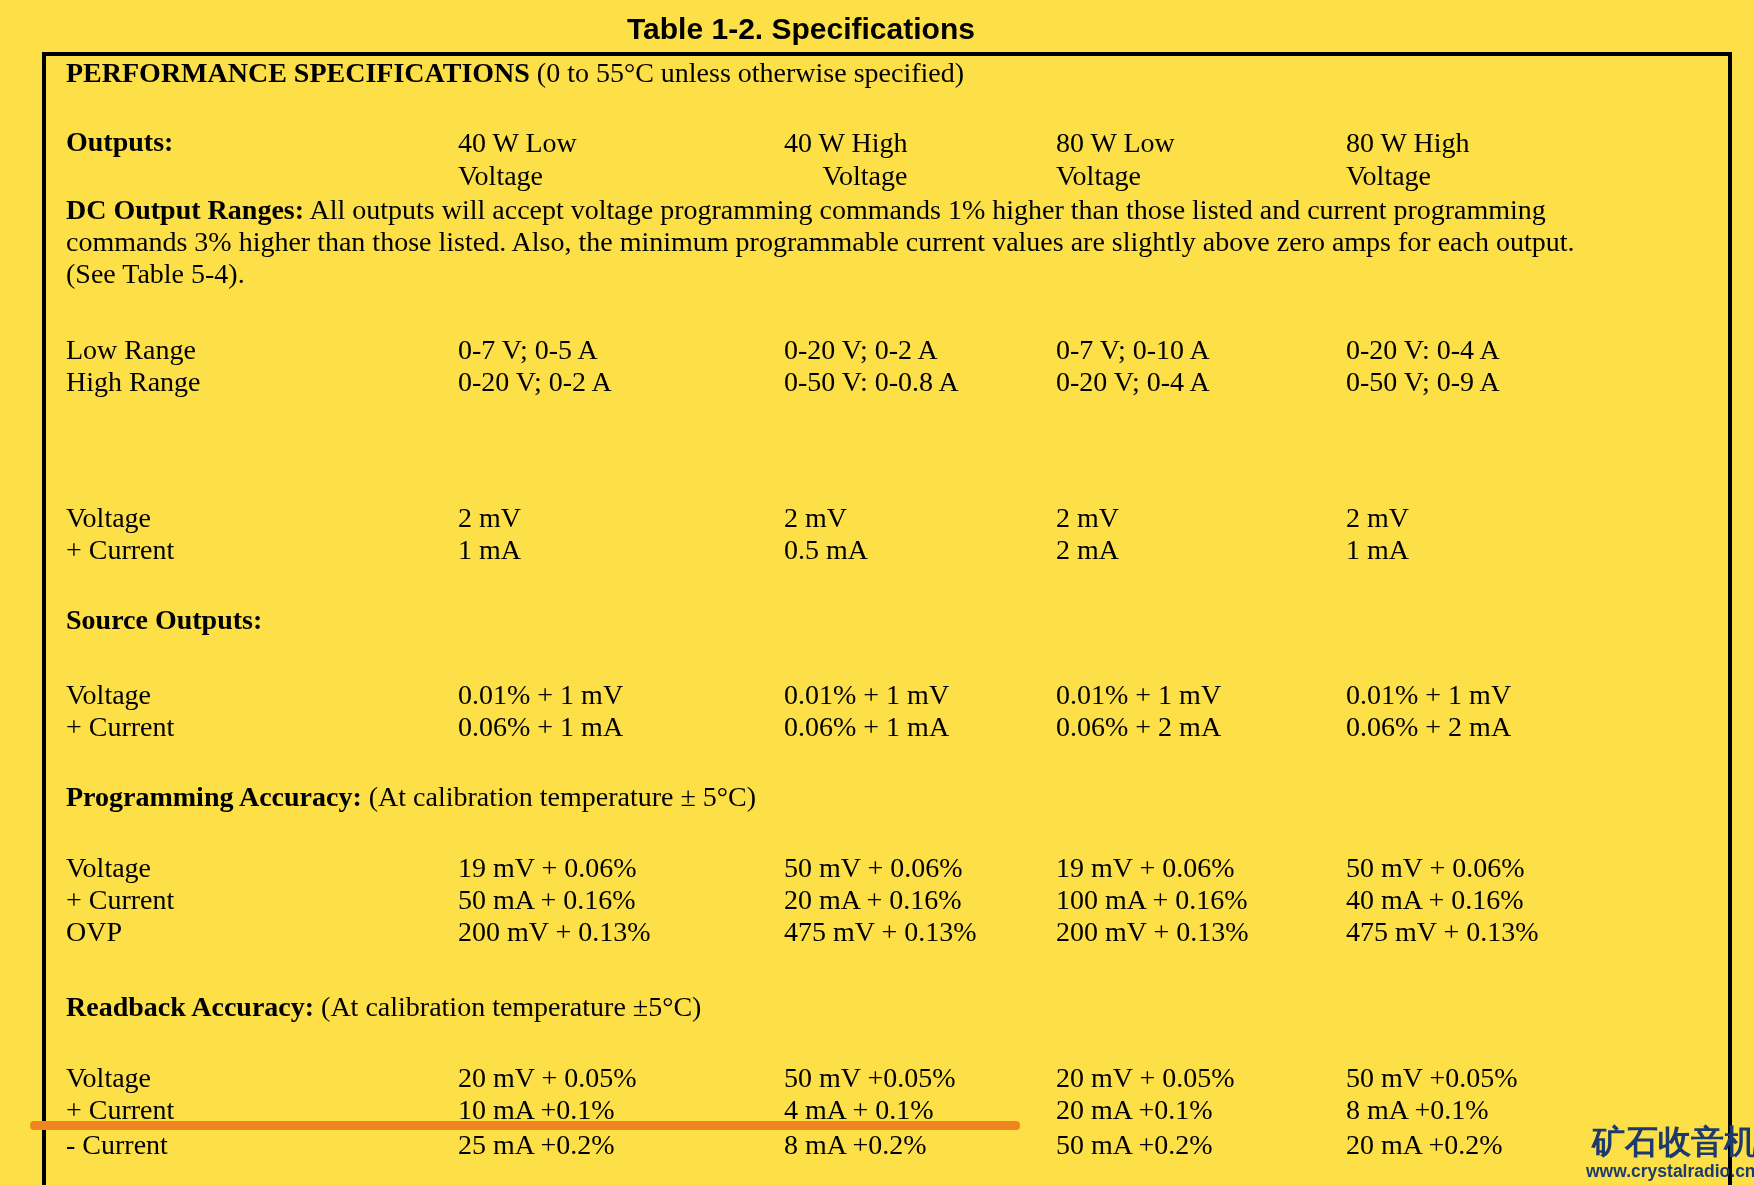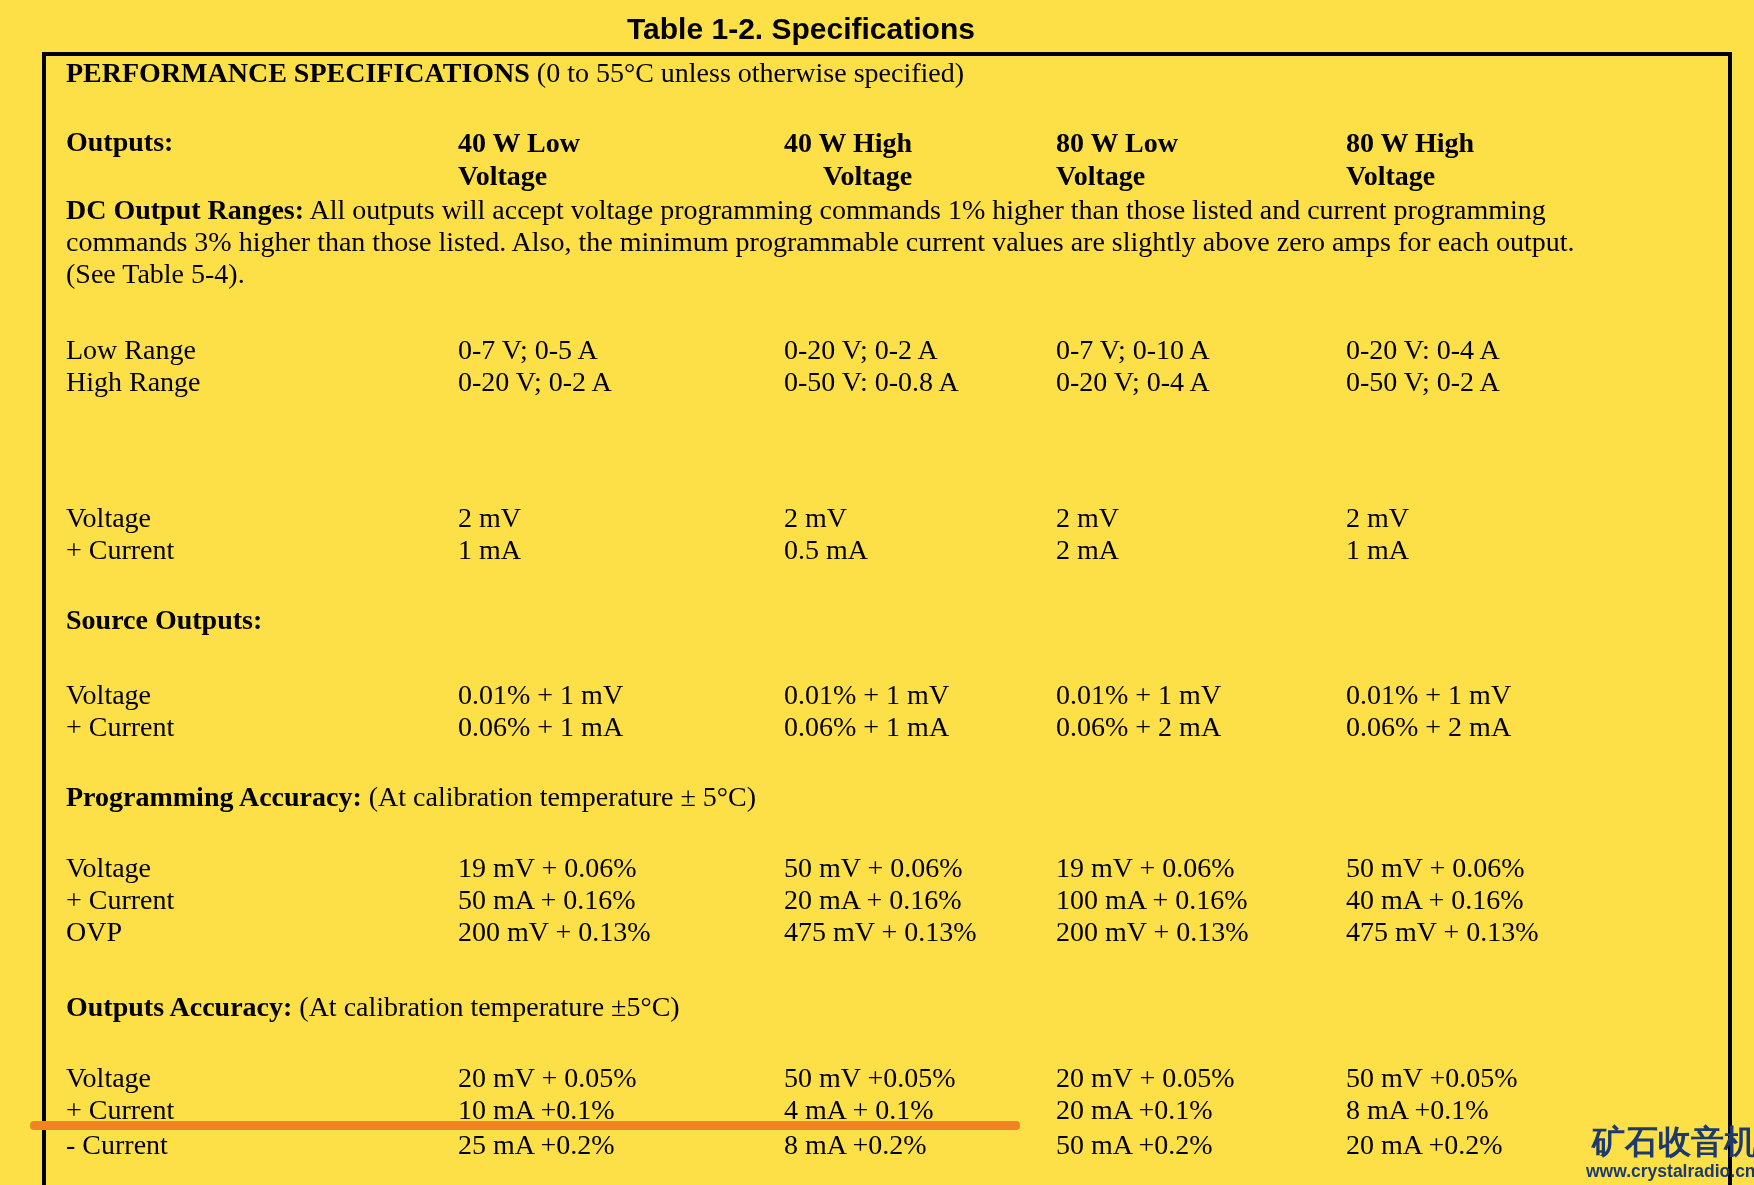--- a/index.html
+++ b/index.html
@@ -10,21 +10,21 @@
   .tbox{position:absolute;left:42px;top:52px;width:1690px;height:1150px;box-sizing:border-box;
         border:4px solid #000;border-bottom:none;background:transparent;}
   .row{position:absolute;left:6px;width:1754px;height:32px;line-height:32px;font-size:28px;white-space:nowrap;}
   .cell{position:absolute;top:0;white-space:nowrap;}
   .c0{left:60px;}
   .c1{left:452px;}
   .c2{left:778px;text-align:right;}
   .c3{left:1050px;}
   .c4{left:1340px;}
   .b{font-weight:bold;}
-  .hdrcol{line-height:33px;font-weight:bold;}
+  .hdrcol{line-height:33px;font-weight:normal;}
   .hdrcol span{display:block;}
   .hl{position:absolute;left:30px;top:1121px;width:990px;height:9px;border-radius:4px;}
   .wm-logo{position:absolute;left:1592px;top:1124px;font-size:33px;line-height:36px;font-weight:bold;
            font-family:"DejaVu Sans", sans-serif;white-space:nowrap;letter-spacing:0px;}
   .wm-url{position:absolute;left:1586px;top:1160px;font-size:17.5px;line-height:22px;font-weight:bold;
           font-family:"Liberation Sans", sans-serif;white-space:nowrap;}
 </style>
 </head>
 <body>
 
@@ -73,21 +73,21 @@
     <span class="cell c1">0-7 V; 0-5 A</span>
     <span class="cell c2">0-20 V; 0-2 A</span>
     <span class="cell c3">0-7 V; 0-10 A</span>
     <span class="cell c4">0-20 V: 0-4 A</span>
   </div>
   <div class="row" style="top:366px">
     <span class="cell c0">High Range</span>
     <span class="cell c1">0-20 V; 0-2 A</span>
     <span class="cell c2">0-50 V: 0-0.8 A</span>
     <span class="cell c3">0-20 V; 0-4 A</span>
-    <span class="cell c4">0-50 V; 0-2 A</span>
+    <span class="cell c4">0-50 V; 0-9 A</span>
   </div>
 
   <div class="row" style="top:502px">
     <span class="cell c0">Voltage</span>
     <span class="cell c1">2 mV</span>
     <span class="cell c2">2 mV</span>
     <span class="cell c3">2 mV</span>
     <span class="cell c4">2 mV</span>
   </div>
   <div class="row" style="top:534px">
@@ -135,21 +135,21 @@
   </div>
   <div class="row" style="top:916px">
     <span class="cell c0">OVP</span>
     <span class="cell c1">200 mV + 0.13%</span>
     <span class="cell c2">475 mV + 0.13%</span>
     <span class="cell c3">200 mV + 0.13%</span>
     <span class="cell c4">475 mV + 0.13%</span>
   </div>
 
   <div class="row" style="top:991px">
-    <span class="cell c0"><span class="b">Outputs Accuracy:</span><span> (At calibration temperature ±5°C)</span></span>
+    <span class="cell c0"><span class="b">Readback Accuracy:</span><span> (At calibration temperature ±5°C)</span></span>
   </div>
   <div class="row" style="top:1062px">
     <span class="cell c0">Voltage</span>
     <span class="cell c1">20 mV + 0.05%</span>
     <span class="cell c2">50 mV +0.05%</span>
     <span class="cell c3">20 mV + 0.05%</span>
     <span class="cell c4">50 mV +0.05%</span>
   </div>
   <div class="row" style="top:1094px">
     <span class="cell c0">+ Current</span>

